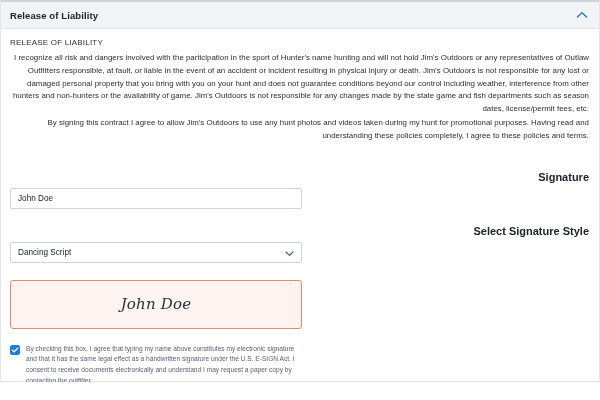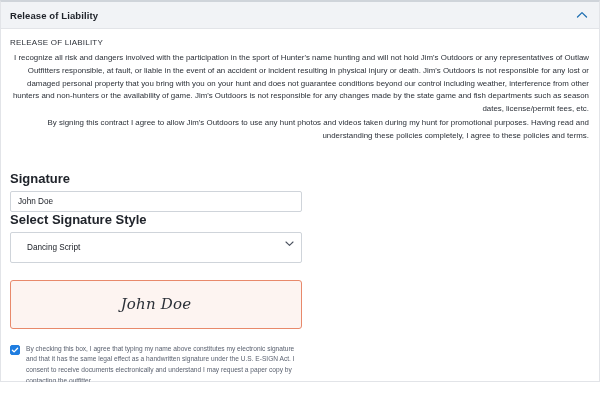--- a/index.html
+++ b/index.html
@@ -63,53 +63,55 @@
     line-height: 1.62;
     color: #2b3038;
     margin: 0;
     max-width: 580px;
     text-align: right;
   }
   .legal + .legal {
     margin-top: 1px;
   }
   .field-label {
-    font-size: 13px;
+    font-size: 11px;
     font-weight: bold;
     color: #20242b;
     margin: 0 0 5px 0;
+    text-align: right;
   }
   .sig-field-wrap {
     margin-top: 28px;
   }
   .text-input {
     display: block;
     width: 292px;
     height: 21px;
     border: 1px solid #cfd4da;
     border-radius: 2px;
     background: #fff;
     font-family: "Liberation Sans", sans-serif;
     font-size: 8.2px;
     color: #20242b;
     padding: 0 7px;
     outline: none;
   }
   .select-wrap {
+    margin-top: 16px;
   }
   .select-box {
     position: relative;
     width: 292px;
-    height: 31px;
+    height: 21px;
     border: 1px solid #cfd4da;
     border-radius: 2px;
     background: #fff;
     display: flex;
     align-items: center;
-    padding: 0 16px;
+    padding: 0 7px;
   }
   .select-value {
     font-size: 8.2px;
     color: #20242b;
   }
   .select-chevron {
     position: absolute;
     right: 6px;
     top: 5px;
     width: 11px;

